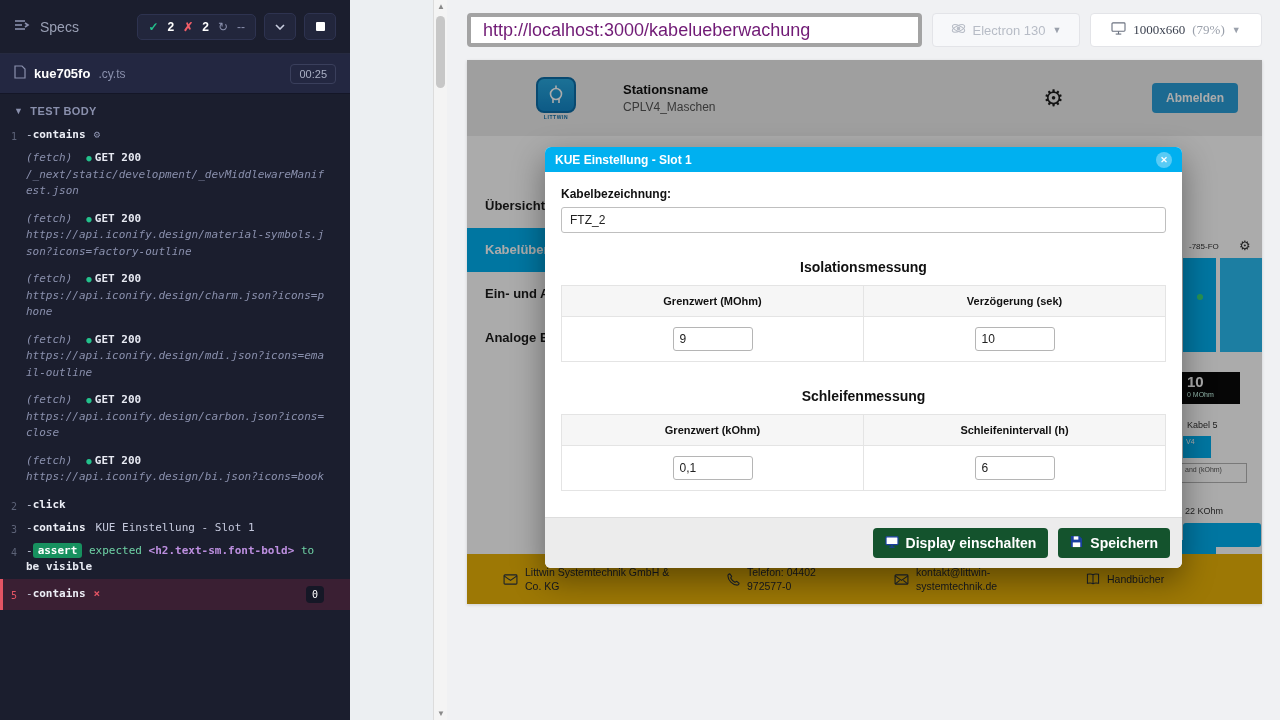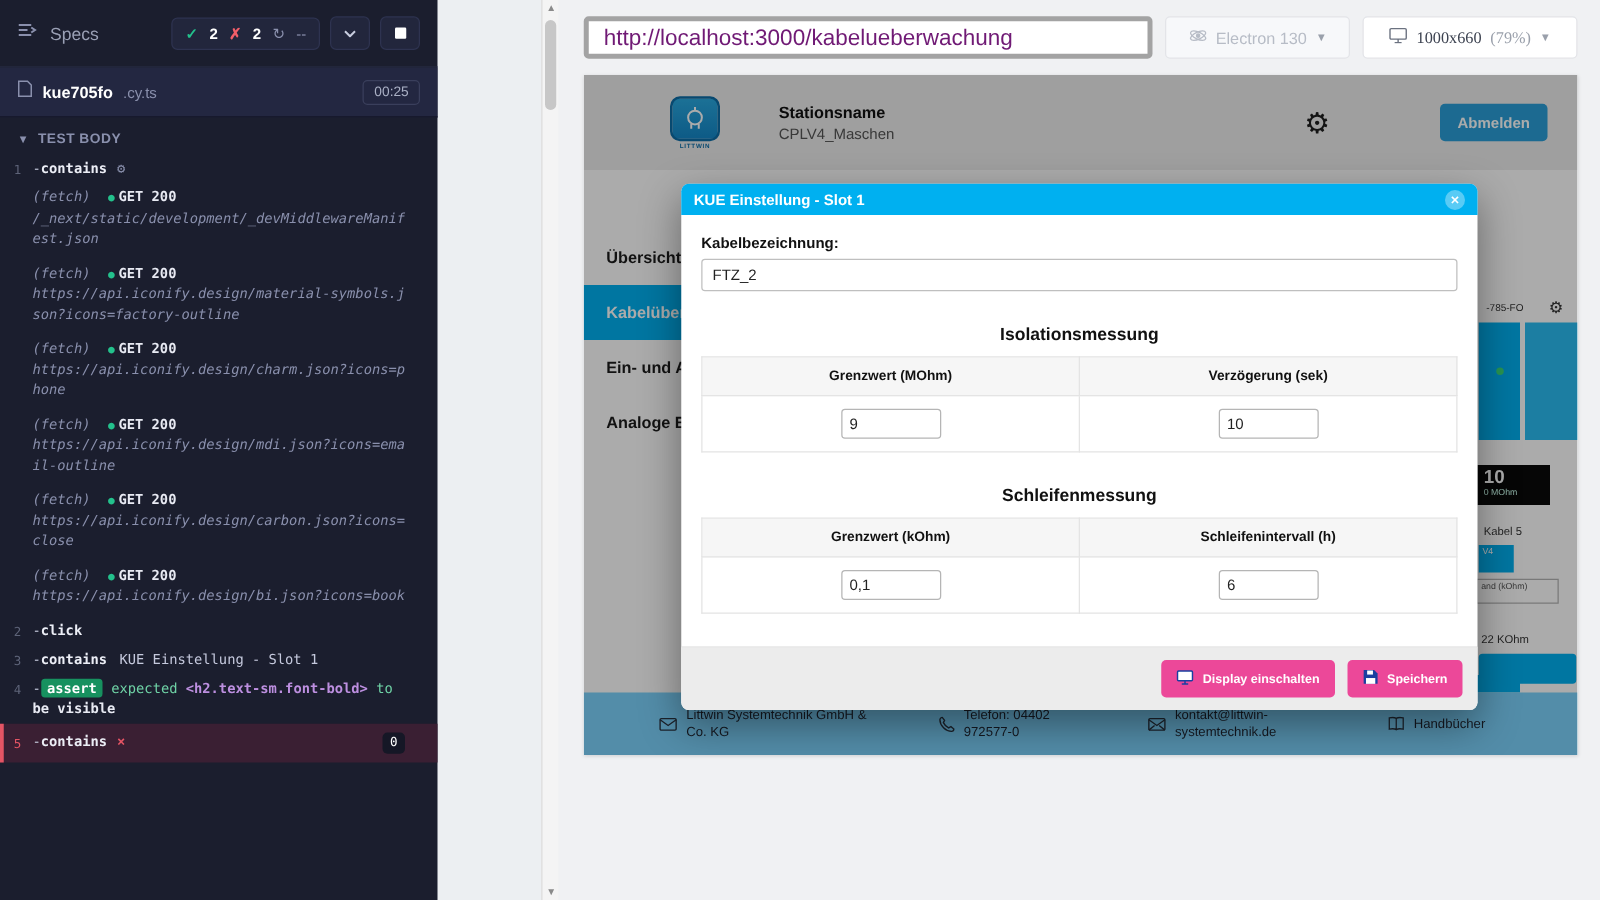--- a/index.html
+++ b/index.html
@@ -112,22 +112,22 @@
   .lcd { background:#0a0a0a; color:#fff; padding:2px 5px; }
   .lcd .big { font-size:15px; font-weight:bold; line-height:1.1; }
   .lcd .small { font-size:7px; color:#cfe; }
   .tinytext { font-size:8px; color:#333; }
   .minibox-label { font-size:7px; color:#fff; padding:2px 3px; }
   .whitebox { background:#fff; border:1px solid #b5b5b5; font-size:7px; color:#555;
               padding:2px 3px; }
   .stub { position:absolute; bottom:0; height:14px; background:#00b0f0;
           border-radius:4px 4px 0 0; }
 
-  .app-footer { position:absolute; bottom:0; left:0; right:0; height:50px; background:#7dd3fc;
-                display:flex; align-items:center; padding:0 60px; gap:52px;
+  .app-footer { position:absolute; bottom:0; left:0; right:0; height:50px; background:#eab308;
+                display:flex; align-items:center; padding:0 36px; gap:52px;
                 font-size:10.5px; color:#1f2430; }
   .f-item { display:flex; gap:7px; align-items:center; }
   .f-item svg { flex:none; }
   .f-text { line-height:1.35; }
   .w150 { width:150px; } .w95 { width:95px; } .w118 { width:118px; }
 
   .overlay { position:absolute; inset:0; background:rgba(0,0,0,.33); z-index:5; }
 
   
   .modal { position:absolute; left:78px; top:87px; width:637px; z-index:10; background:#fff;
@@ -144,21 +144,21 @@
   .section-h { text-align:center; font-size:14px; font-weight:bold; margin:26px 0 10px; color:#111; }
   table.meas { width:100%; border-collapse:collapse; border:1px solid #e4e4e4; }
   table.meas th { background:#f6f6f6; font-size:11px; font-weight:bold; padding:9px 6px;
                   border:1px solid #e4e4e4; text-align:center; color:#111; }
   table.meas td { padding:10px 6px; border:1px solid #e4e4e4; text-align:center; }
   .input-sm { width:80px; height:24px; border:1px solid #b5b5b5; border-radius:3px;
               padding:0 6px; font-size:12px; color:#222; font-family:inherit; }
   .modal-footer { margin-top:14px; background:#ececec; border-top:1px solid #dddddd;
                   padding:10px 12px; display:flex; justify-content:flex-end; gap:10px;
                   border-radius:0 0 6px 6px; }
-  .cyan-btn { background:#ec4899; color:#fff; font-weight:bold; font-size:10px; border:none;
+  .cyan-btn { background:#14532d; color:#fff; font-weight:bold; font-size:14px; border:none;
               border-radius:4px; padding:7px 12px; display:flex; align-items:center; gap:7px;
               cursor:pointer; }
 </style>
 </head>
 <body>
 
 <div class="rep">
   <div class="rep-top">
     <span>
       <svg width="16" height="14" viewBox="0 0 16 14">

